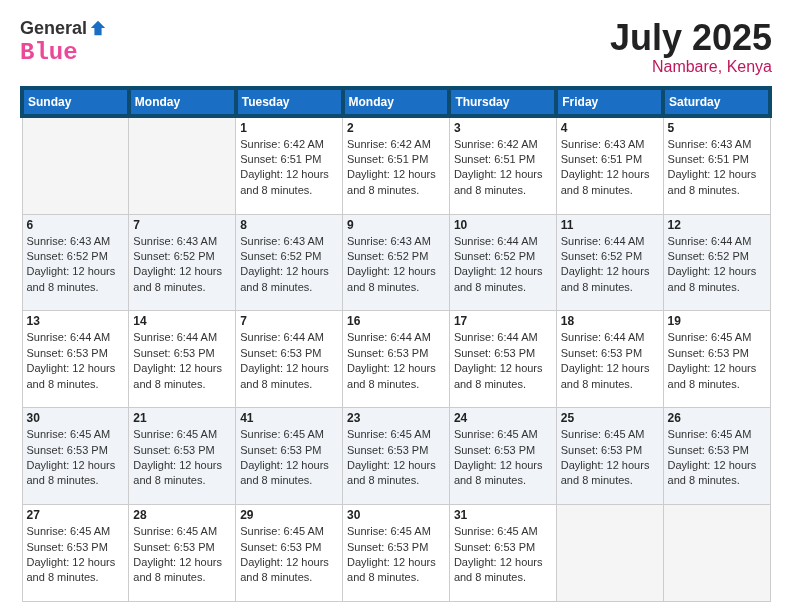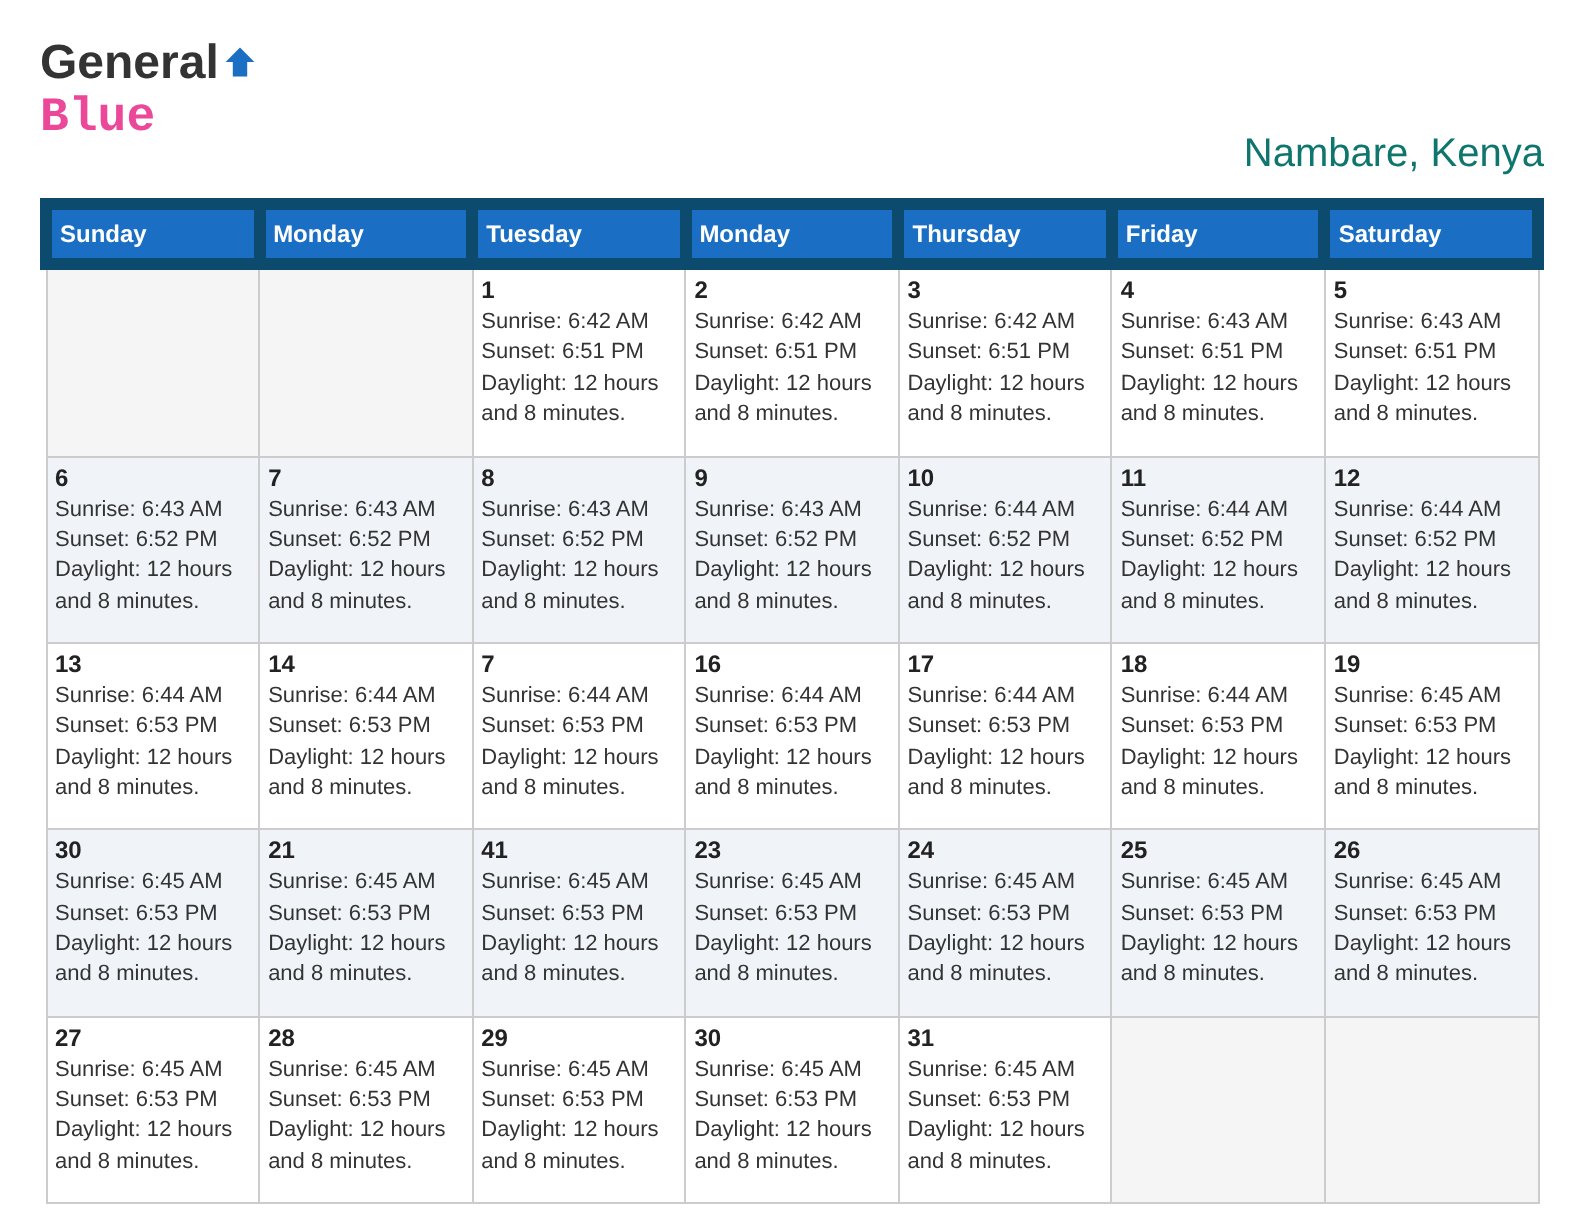--- a/index.html
+++ b/index.html
@@ -26,21 +26,21 @@
     .logo {
       display: flex;
       flex-direction: column;
       align-items: flex-start;
     }
     .logo-text {
       display: flex;
       align-items: center;
     }
     .logo-general {
-      font-size: 24px;
+      font-size: 18px;
       font-weight: bold;
       color: #333;
     }
     .logo-blue {
       font-size: 24px;
       font-weight: bold;
       color: #ec4899;
       font-family: Liberation Mono, monospace;
     }
     .logo-icon {
@@ -52,38 +52,37 @@
     .title-block {
       text-align: right;
     }
     .title-month {
       font-size: 36px;
       font-weight: bold;
       color: #222;
       line-height: 1.1;
     }
     .title-location {
-      font-size: 20px;
-      color: #0f766e;
-      margin-top: 48px;
+      font-size: 16px;
+      color: #be185d;
     }
     .calendar {
       width: 100%;
       border-collapse: collapse;
       flex: 1;
       table-layout: fixed;
     }
     .calendar th {
       background: #1a6fc4;
       color: #fff;
       font-size: 12px;
       font-weight: bold;
       padding: 5px 4px;
       text-align: left;
-      border: 6px solid #0c4a6e;
+      border: 4px solid #0c4a6e;
     }
     .calendar td {
       vertical-align: top;
       border: 1px solid #ccc;
       padding: 3px 4px;
       font-size: 9.5px;
       color: #222;
       height: 82px;
     }
     .calendar td.empty {
@@ -113,20 +112,21 @@
     <div class="logo">
       <div class="logo-text">
         <span class="logo-general">General</span>
         <svg class="logo-icon" viewBox="0 0 20 20">
           <polygon points="10,2 18,10 14,10 14,18 6,18 6,10 2,10" fill="#1a6fc4"></polygon>
         </svg>
       </div>
       <span class="logo-blue">Blue</span>
     </div>
     <div class="title-block">
+      <div class="title-month">July 2025</div>
       <div class="title-location">Nambare, Kenya</div>
     </div>
   </div>
 
   <table class="calendar">
     <thead>
       <tr>
       <th>Sunday</th>
           <th>Monday</th>
           <th>Tuesday</th>

